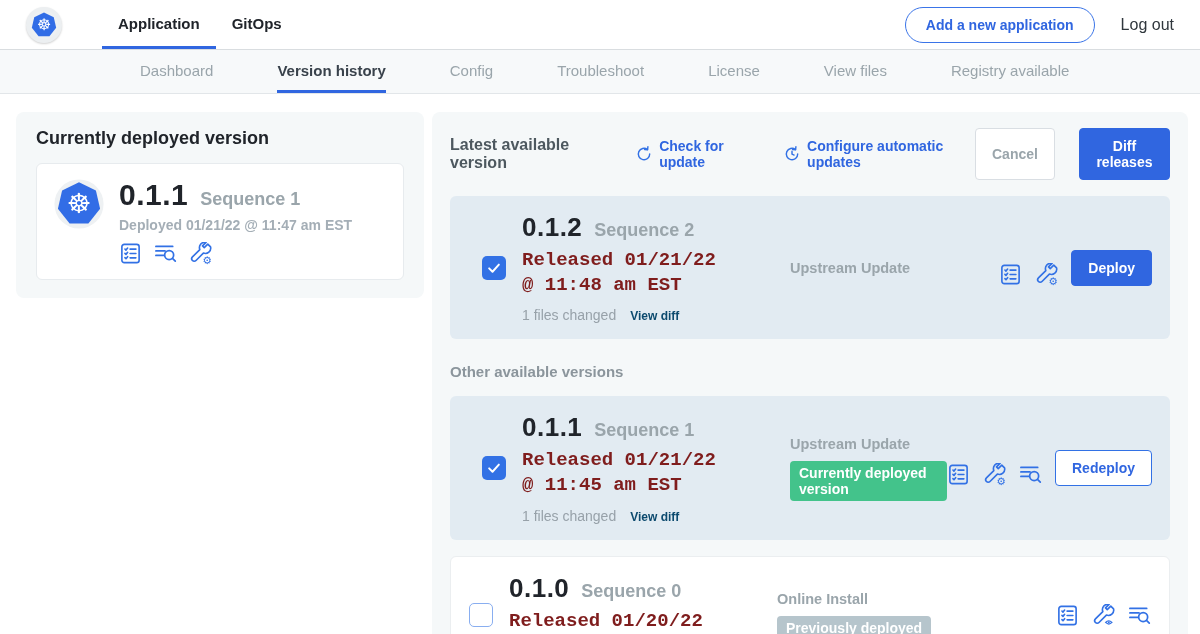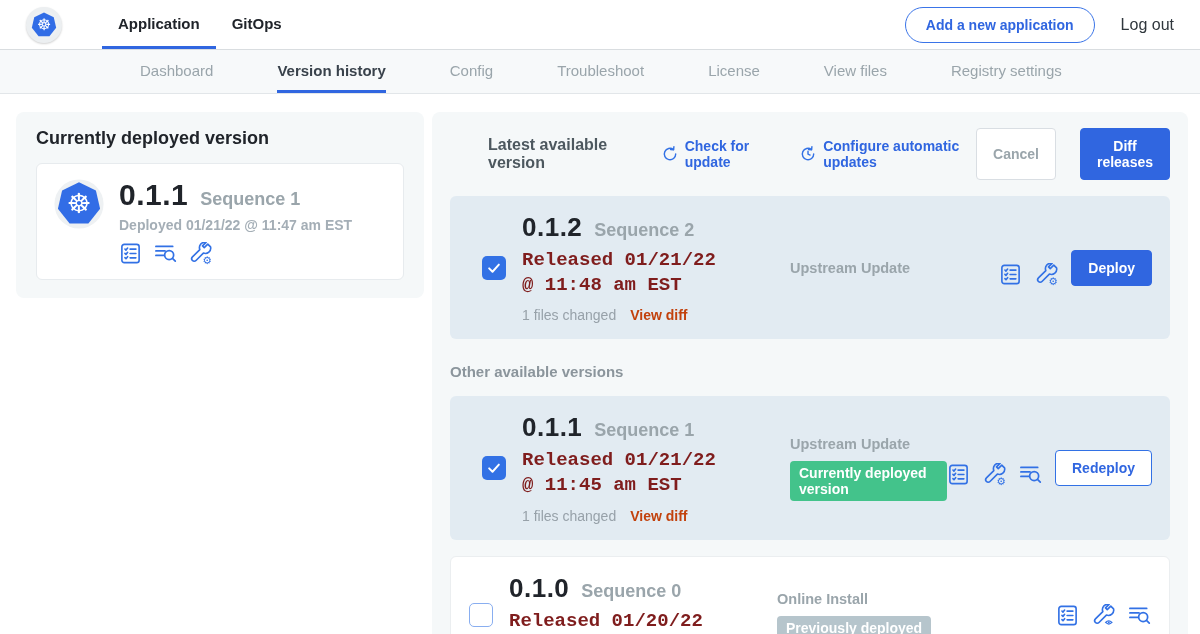--- a/index.html
+++ b/index.html
@@ -40,21 +40,21 @@
   .ver-line { display:flex; align-items:baseline; gap:12px; }
   .ver-num-lg { font-size:30px; font-weight:800; letter-spacing:.5px; }
   .seq { font-size:18px; font-weight:600; color:#9aa5ab; }
   .deployed-at { margin-top:5px; font-size:14px; font-weight:600; color:#a4aeb6; }
   .icon-row { margin-top:9px; display:flex; gap:12px; align-items:center; }
   .icon { width:23px; height:23px; color:#3271e5; cursor:pointer; flex:none; }
 
   
   .right-panel { flex:1; padding:16px 18px 18px 18px; min-height:505px; }
   .latest-head { display:flex; align-items:center; }
-  .latest-title { font-size:16px; font-weight:700; color:#4d585f;margin-left:38px; }
+  .latest-title { font-size:16px; font-weight:700; color:#4d585f; }
   .head-link { display:flex; align-items:center; gap:6px; color:#3066e0; font-size:14px;
     font-weight:700; margin-left:26px; cursor:pointer; }
   .head-link .icon { width:18px; height:18px; }
   .head-actions { margin-left:auto; display:flex; gap:24px; }
   .btn { font-family:"Liberation Sans",sans-serif; font-size:14px; font-weight:700;
     border-radius:4px; padding:9px 16px; cursor:pointer; }
   .btn-cancel { background:#fff; border:1px solid #d9dee3; color:#9aa5ab; }
   .btn-primary { background:#3066e0; border:1px solid #3066e0; color:#fff; }
   .btn-outline { background:#fff; border:1px solid #3271e5; color:#3066e0; }
 
@@ -64,21 +64,21 @@
   .version-row.plain { background:#fff; border:1px solid #ebeef0; }
   .checkbox { width:24px; height:24px; border-radius:5px; flex:none; cursor:pointer; }
   .checkbox.checked { background:#3271e5; display:flex; align-items:center; justify-content:center; }
   .checkbox.unchecked { background:#fff; border:1.5px solid #89aef0; }
   .row-info { width:212px; margin-left:16px; flex:none; }
   .ver-num { font-size:26px; font-weight:800; letter-spacing:.5px; }
   .released { margin-top:5px; font-size:19px; font-weight:700; color:#7f1d1d;
     line-height:1.3; max-width:195px;font-family:Liberation Mono, monospace; }
   .files-row { margin-top:10px; display:flex; gap:14px; align-items:baseline; }
   .files-changed { font-size:14px; color:#97a1a9; }
-  .view-diff { font-size:14px; font-weight:700; color:#c2410c; cursor:pointer; }
+  .view-diff { font-size:12px; font-weight:700; color:#0c4a6e; cursor:pointer; }
   .row-source { flex:1; padding-left:56px; }
   .source-label { font-size:14.5px; font-weight:700; color:#9aa5ab; }
   .badge { display:inline-block; margin-top:9px; font-size:14px; font-weight:700;
     color:#fff; padding:4px 9px; border-radius:4px; }
   .badge-green { background:#43c38b; }
   .badge-gray { background:#b6c5cc; }
   .row-actions { display:flex; align-items:flex-end; gap:13px; }
   .other-title { margin-top:24px; font-size:15px; font-weight:600; color:#8b959c; }
 </style>
 </head>
@@ -165,21 +165,21 @@
   <div class="subnav-tab">
       <span>Troubleshoot</span>
     </div>
   <div class="subnav-tab">
       <span>License</span>
     </div>
   <div class="subnav-tab">
       <span>View files</span>
     </div>
   <div class="subnav-tab">
-      <span>Registry settings</span>
+      <span>Registry available</span>
     </div>
 </div>
 
 <div class="main">
 
   <div class="panel left-panel">
     <div class="left-title">Currently deployed version</div>
     <div class="deployed-card">
       <svg class="k8s-big" viewBox="0 0 36 36">
           <use href="#i-k8s"></use>

